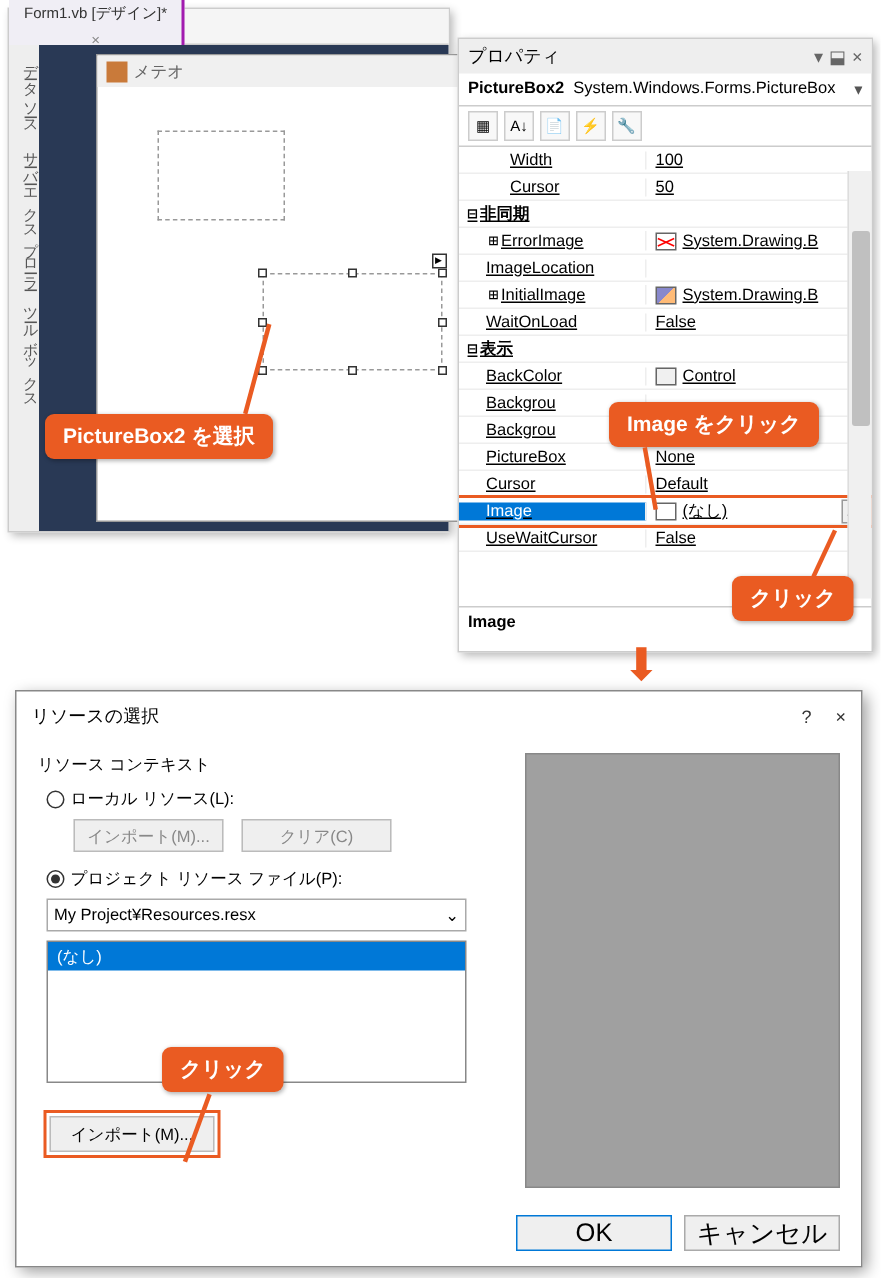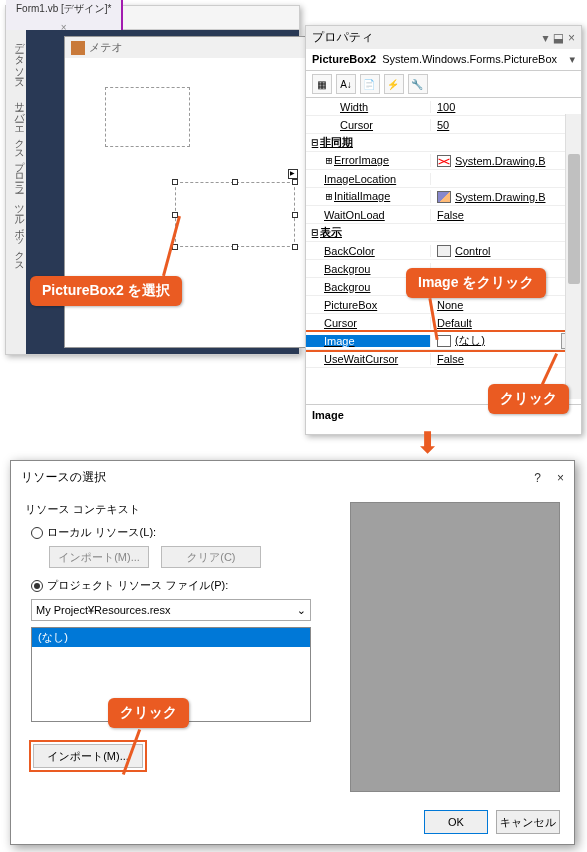--- a/index.html
+++ b/index.html
@@ -65,21 +65,21 @@
 .radio { width: 12px; height: 12px; border: 1px solid #333; border-radius: 50%; display: inline-flex; align-items: center; justify-content: center; }
 .radio.checked::after { content: ""; width: 6px; height: 6px; background: #333; border-radius: 50%; }
 .dlg-btns-row { display: flex; gap: 12px; margin: 6px 0 10px 24px; }
 .dlg-btn { width: 100px; height: 22px; border: 1px solid #bbb; background: #efefef; font-size: 11px; color: #888; }
 .dlg-select { width: 280px; height: 22px; border: 1px solid #aaa; background: #fff; font-size: 11px; padding: 2px 4px; margin-left: 6px; display: flex; align-items: center; justify-content: space-between; }
 .dlg-list { width: 280px; height: 95px; border: 1px solid #888; margin: 6px 0 0 6px; background: #fff; }
 .dlg-list-item { background: #0078d7; color: #fff; padding: 2px 6px; font-size: 11px; }
 .import-btn { width: 110px; height: 24px; border: 1px solid #bbb; background: #efefef; font-size: 11px; margin-left: 6px; margin-top: 20px; }
 .import-highlight { border: 2px solid #ea5b22; padding: 2px; display: inline-block; margin-left: 4px; margin-top: 18px; }
 .dlg-footer { position: absolute; bottom: 10px; right: 14px; display: flex; gap: 8px; }
-.dlg-footer button { width: 64px; height: 24px; border: 1px solid #aaa; background: #efefef; font-size: 11px; }
+.dlg-footer button { width: 104px; height: 24px; border: 1px solid #aaa; background: #efefef; font-size: 17px; }
 .dlg-footer button:first-child { border: 1px solid #0078d7; }
 </style>
 </head>
 <body>
 
 <div class="designer-panel">
   <div class="tab-bar">
     <div class="tab">
       <span>Form1.vb [デザイン]*</span>
       <span class="tab-close">×</span>

